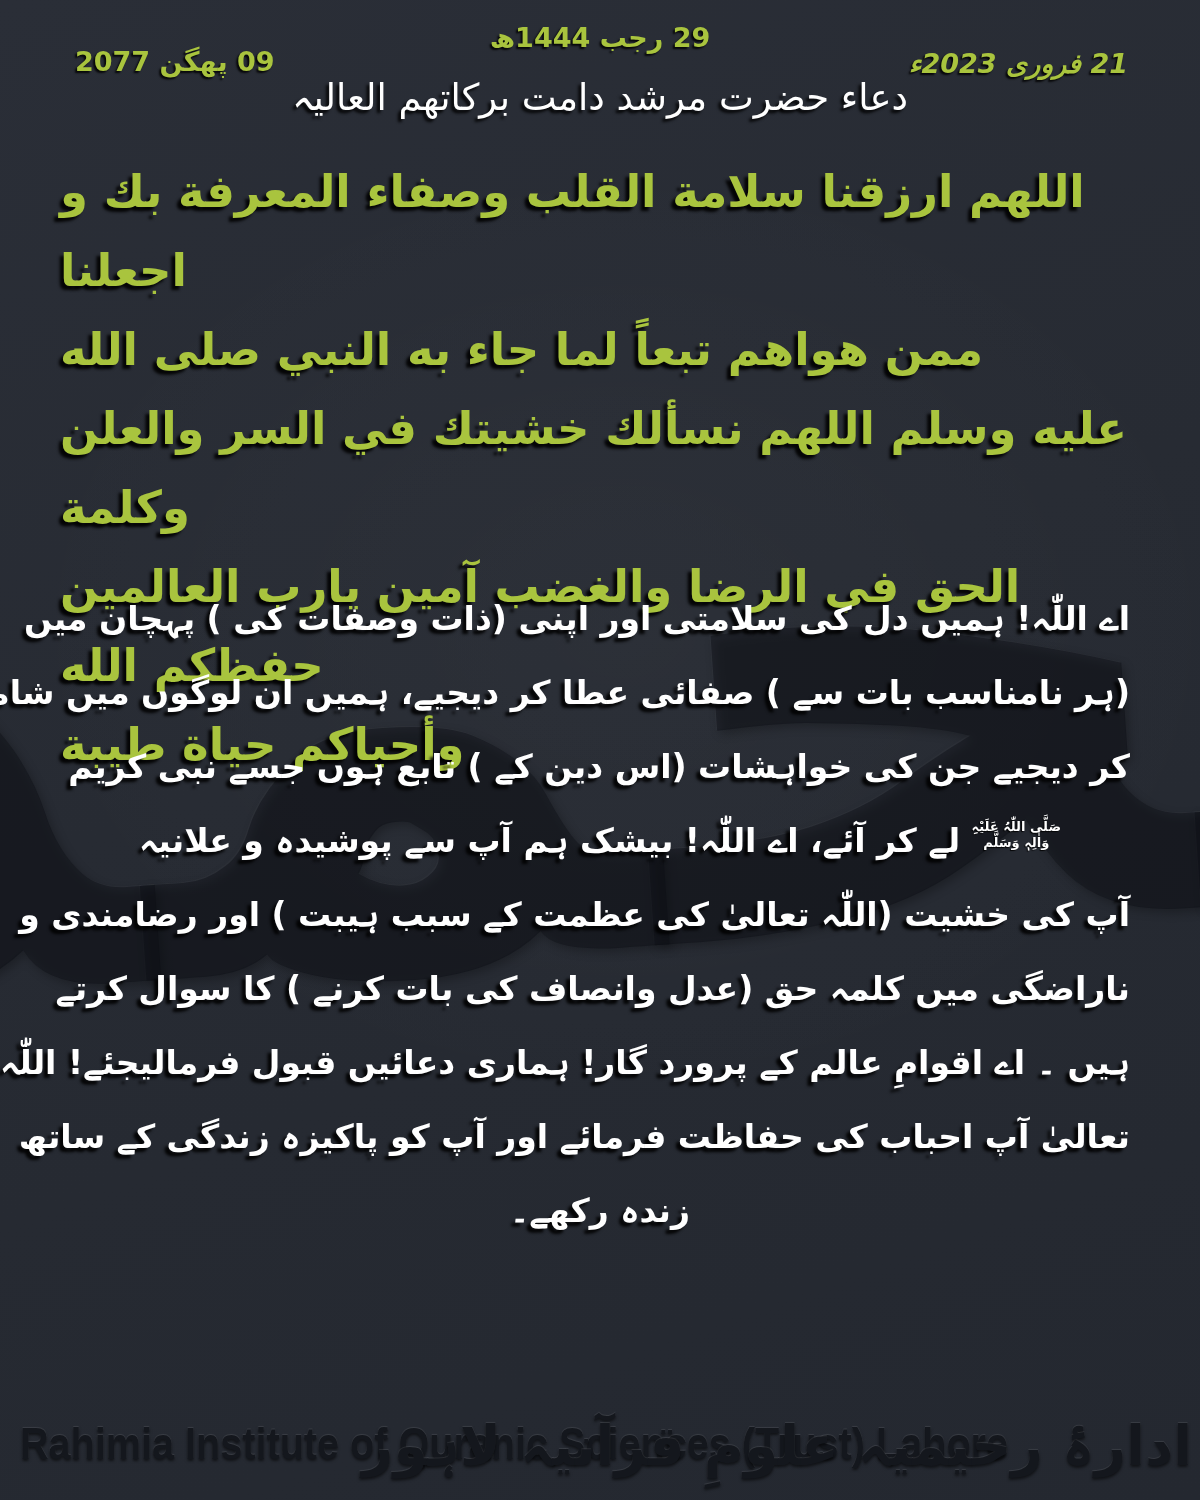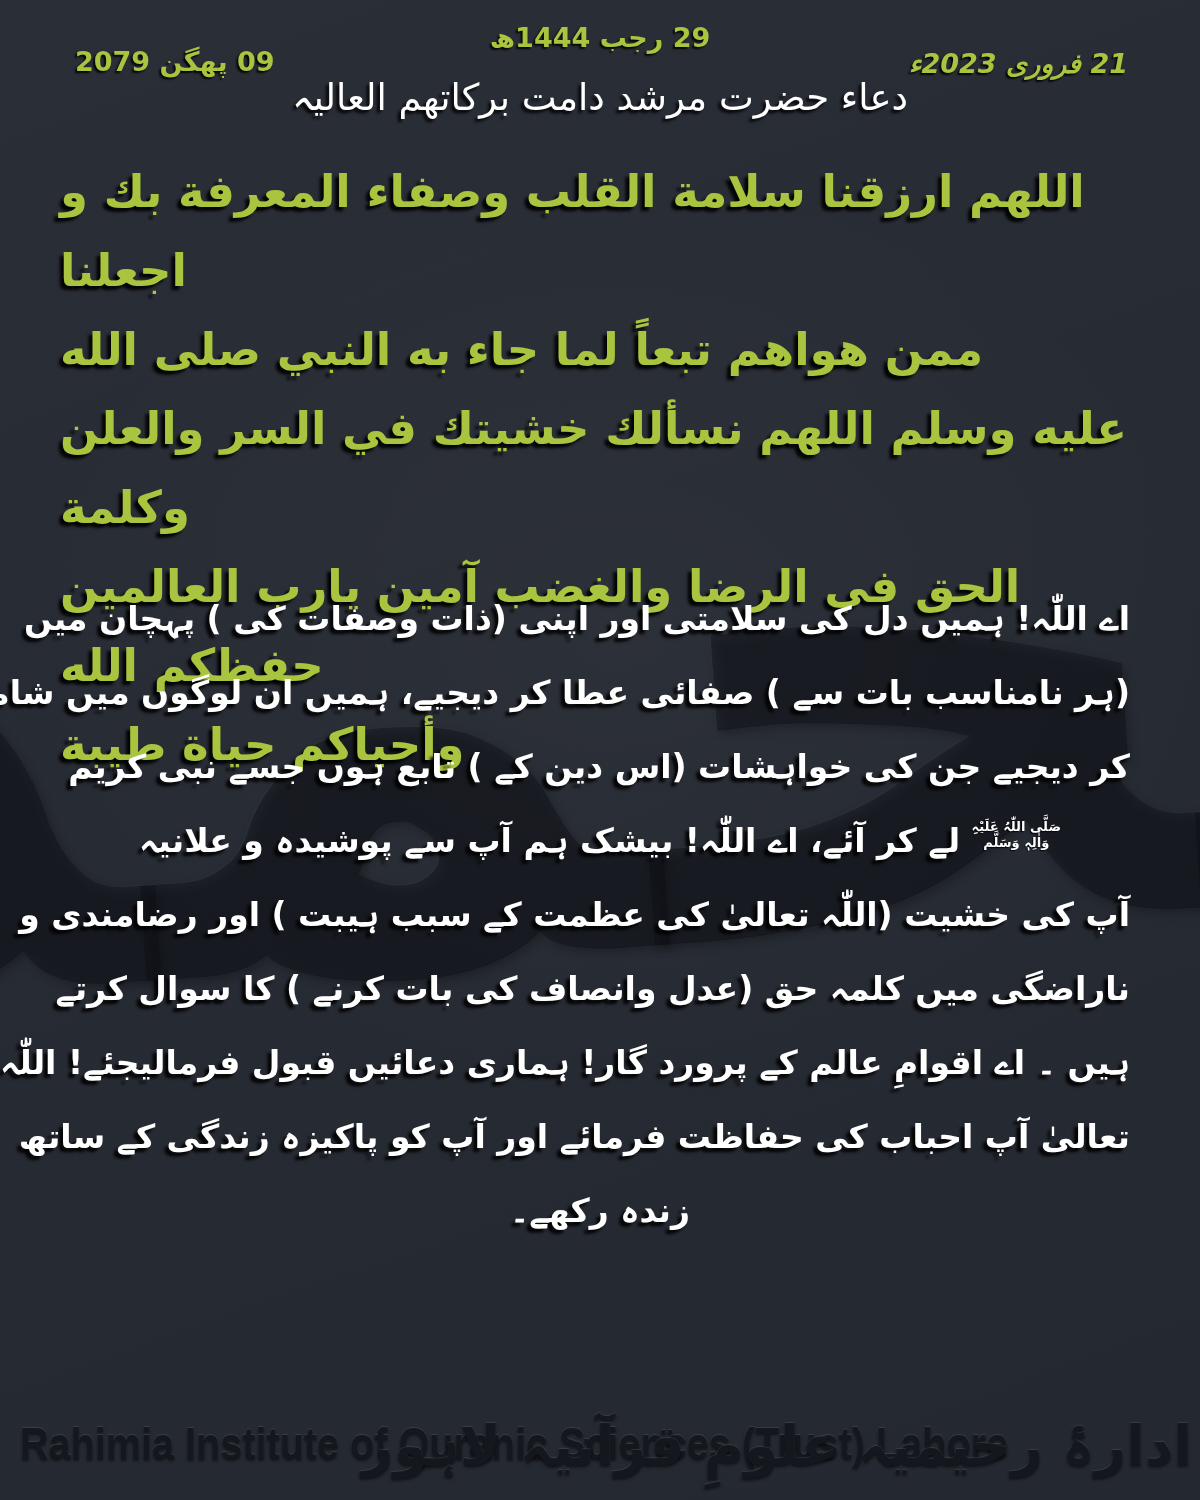--- a/index.html
+++ b/index.html
@@ -146,21 +146,21 @@
 <div class="poster">
 
   <div class="watermark">محمد</div>
 
   <div class="layer">
 
     <div class="date date-hijri">29 رجب 1444ھ</div>
 
     <div class="date date-greg">21 فروری 2023ء</div>
 
-    <div class="date date-bikrami">09 پھگن 2079</div>
+    <div class="date date-bikrami">09 پھگن 2077</div>
 
     <div class="page-title">دعاء حضرت مرشد دامت برکاتھم العالیہ</div>
 
     <div class="arabic-block">
         <div class="line">اللهم ارزقنا سلامة القلب وصفاء المعرفة بك و اجعلنا</div>
         <div class="line">ممن هواهم تبعاً لما جاء به النبي صلى الله</div>
         <div class="line">عليه وسلم اللهم نسألك خشيتك في السر والعلن وكلمة</div>
         <div class="line">الحق في الرضا والغضب آمين يارب العالمين حفظكم الله</div>
         <div class="line">وأحياكم حياة طيبة</div>
       </div>

